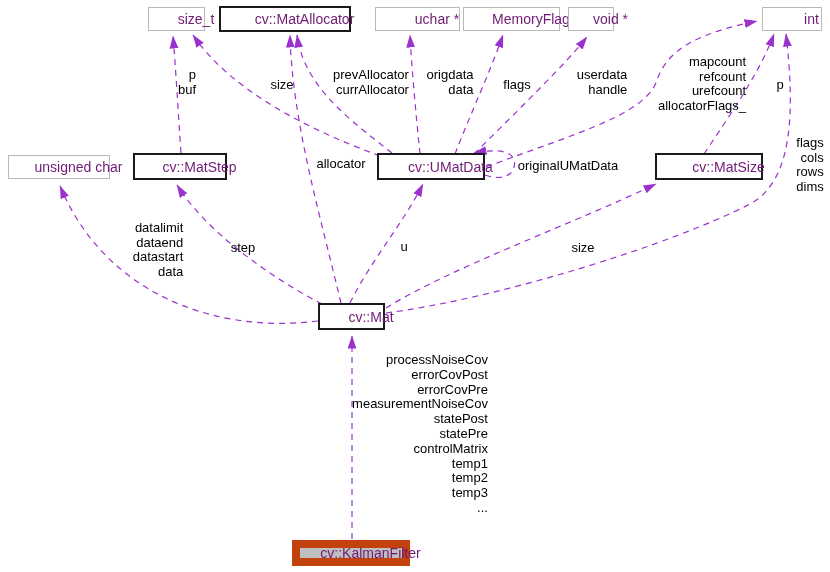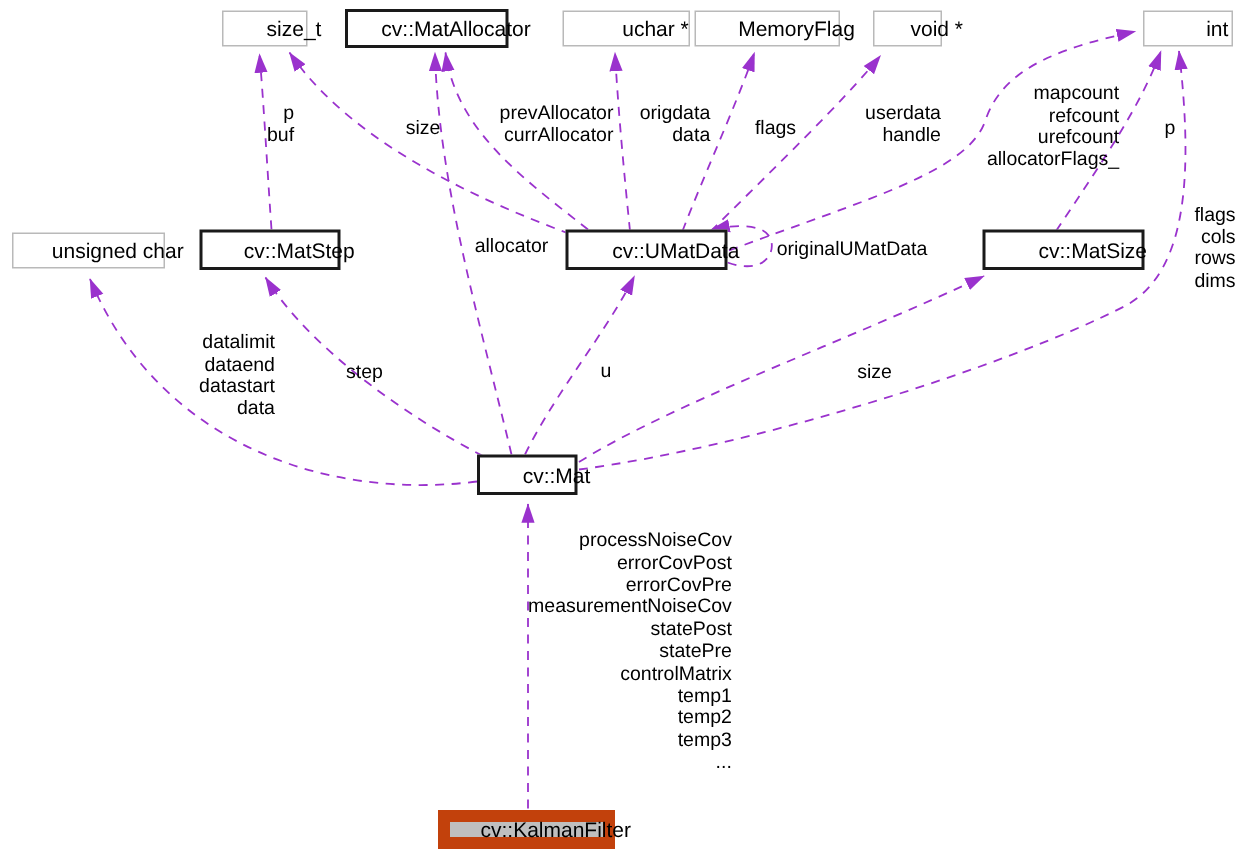--- a/index.html
+++ b/index.html
@@ -8,21 +8,21 @@
     width:830px;height:572px;
     background:#ffffff;
     font-family:"Liberation Sans", sans-serif;
     overflow:hidden;
   }
   #edges{position:absolute;left:0;top:0;width:830px;height:572px;}
   .node{
     position:absolute;
     display:flex;align-items:center;justify-content:center;
     background:#ffffff;
-    color:#000000;
+    color:#701a75;
     font-size:14px;
     white-space:nowrap;
     box-sizing:border-box;
     z-index:2;
     padding-left:39px;
   }
   .node.ext{border:1px solid #b9b9b9;}
   .node.cls{border:2px solid #1a1a1a;}
   .node.main{border:8px solid #c2410c;background:#bfbfbf;}
   .elabel{
@@ -62,24 +62,24 @@
       <path marker-end="url(#arrow)" d="M 322,304 C 272,278 207,233 177,185"></path>
       <path marker-end="url(#arrow)" d="M 350,303 C 370,262 404,222 423,184"></path>
       <path marker-end="url(#arrow)" d="M 386,308 C 450,268 570,225 656,184"></path>
       <path marker-end="url(#arrow)" d="M 341,303 C 320,215 292,120 290,35"></path>
       <path marker-end="url(#arrow)" d="M 485,175 C 508,183 517,170 514,160 C 511,150 494,149 474,153"></path>
       <path marker-end="url(#arrow)" d="M 352,539 L 352,336"></path>
     </g>
   </svg>
 
   <div class="node ext" style="left:148px;top:7px;width:57px;height:24px">size_t</div>
-  <div class="node cls" style="left:230px;top:6px;width:109px;height:26px">cv::MatAllocator</div>
+  <div class="node cls" style="left:219px;top:6px;width:132px;height:26px">cv::MatAllocator</div>
   <div class="node ext" style="left:375px;top:7px;width:85px;height:24px">uchar *</div>
   <div class="node ext" style="left:463px;top:7px;width:97px;height:24px">MemoryFlag</div>
-  <div class="node ext" style="left:582px;top:7px;width:46px;height:24px">void *</div>
+  <div class="node ext" style="left:568px;top:7px;width:46px;height:24px">void *</div>
   <div class="node ext" style="left:762px;top:7px;width:60px;height:24px">int</div>
   <div class="node ext" style="left:8px;top:155px;width:102px;height:24px">unsigned char</div>
   <div class="node cls" style="left:133px;top:153px;width:94px;height:27px">cv::MatStep</div>
   <div class="node cls" style="left:377px;top:153px;width:108px;height:27px">cv::UMatData</div>
   <div class="node cls" style="left:655px;top:153px;width:108px;height:27px">cv::MatSize</div>
   <div class="node cls" style="left:318px;top:303px;width:67px;height:27px">cv::Mat</div>
   <div class="node main" style="left:292px;top:540px;width:118px;height:26px">cv::KalmanFilter</div>
 
   <div class="elabel" style="left:187px;top:68px">p
 buf</div>

